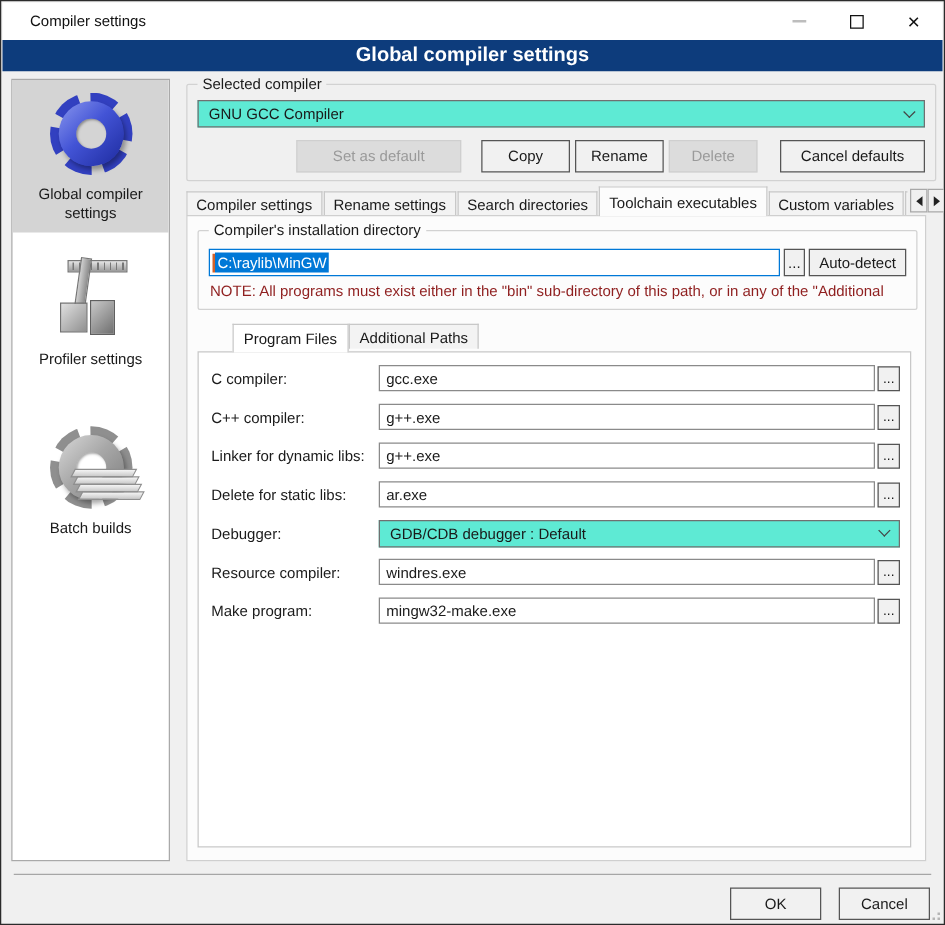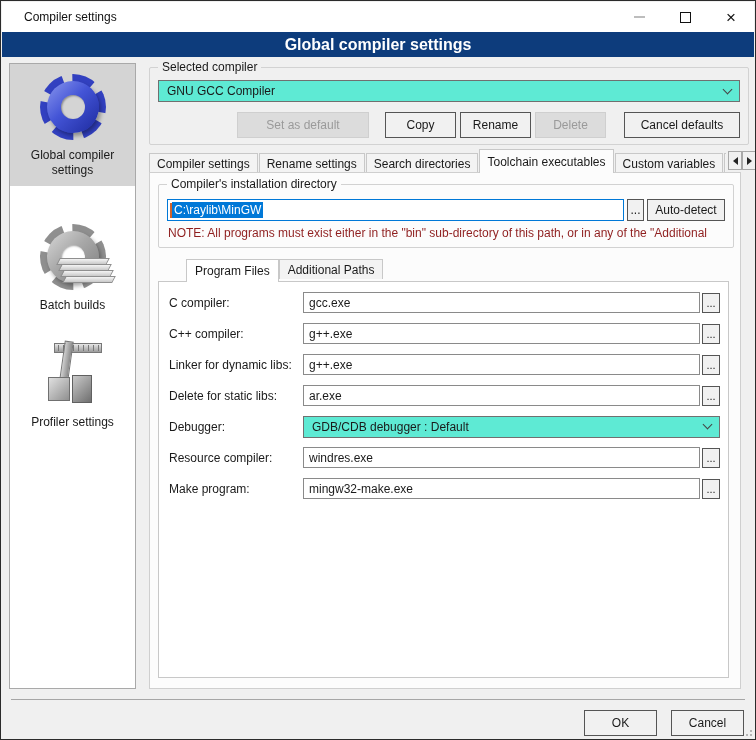--- a/index.html
+++ b/index.html
@@ -163,44 +163,44 @@
 
   <div class="sidebar">
     <div class="side-item selected">
       <div class="gear">
         <span class="teeth"></span>
           <span class="ring"></span>
           <span class="hole"></span>
       </div>
       <div class="label">Global compiler settings</div>
     </div>
+    <div class="side-item">
+      <div class="caliper">
+        <span class="beam"></span>
+          <span class="ticks"></span>
+          <span class="arm"></span>
+          <span class="jaw1"></span>
+          <span class="jaw2"></span>
+      </div>
+      <div class="label">Profiler settings</div>
+    </div>
     <div class="side-item" style="margin-top:28px;">
       <div class="gear gray">
         <span class="teeth"></span>
           <span class="ring"></span>
           <span class="hole"></span>
         <span class="sheets">
             <i></i>
             <i></i>
             <i></i>
             <i></i>
           </span>
       </div>
       <div class="label">Batch builds</div>
     </div>
-    <div class="side-item">
-      <div class="caliper">
-        <span class="beam"></span>
-          <span class="ticks"></span>
-          <span class="arm"></span>
-          <span class="jaw1"></span>
-          <span class="jaw2"></span>
-      </div>
-      <div class="label">Profiler settings</div>
-    </div>
   </div>
 
   <div class="groupbox gb-gray group-compiler">
     <div class="gb-label">Selected compiler</div>
     <div class="combo combo-main">
       <span class="val">GNU GCC Compiler</span>
       <span class="chev"></span>
     </div>
     <div class="btn-row">
       <div class="btn disabled w-setdef">Set as default</div>

